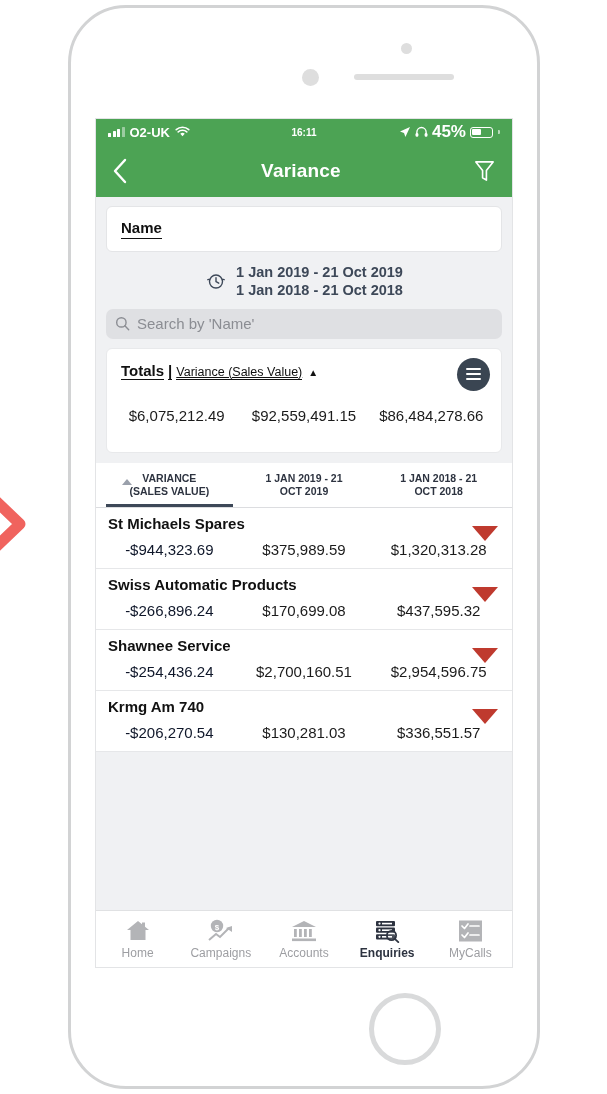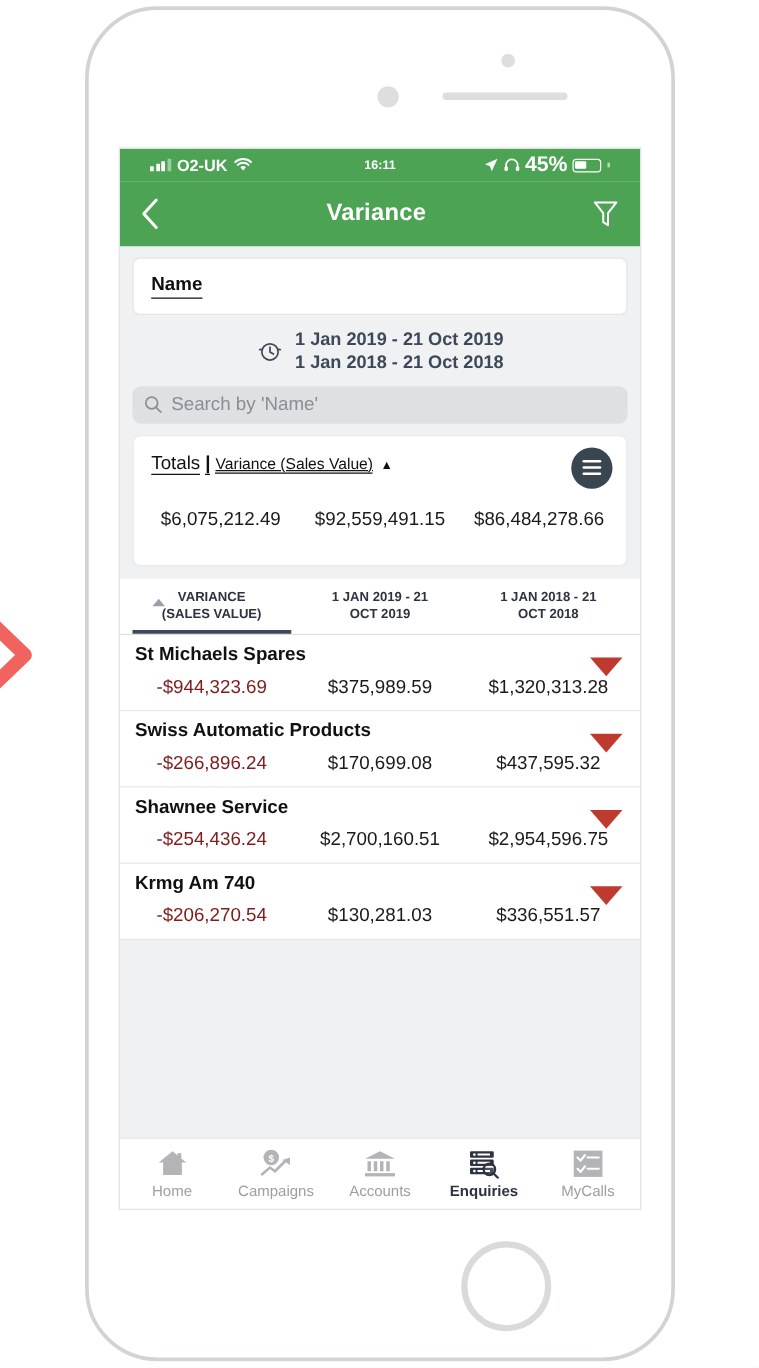--- a/index.html
+++ b/index.html
@@ -49,21 +49,21 @@
     width: 418px; height: 850px;
     background: #f0f1f3;
     overflow: hidden;
     border: 1px solid #e3e4e6;
   }
 
   
   #status-bar {
     height: 26px; background: #4ca354;
     display: flex; align-items: center;
-    padding: 0 24px; color: #fff;
+    padding: 0 12px; color: #fff;
     font-size: 13px; font-weight: bold;
   }
   .sb-left { display: flex; align-items: center; gap: 5px; width: 33%; }
   .sb-center { width: 34%; text-align: center; font-size: 10px; }
   .sb-right { width: 33%; display: flex; align-items: center;
               justify-content: flex-end; gap: 4px; font-size: 17px; }
   .bars { display: flex; align-items: flex-end; gap: 1.5px; height: 10px; }
   .bars i { width: 3px; background: #fff; display: block; border-radius: .5px; }
   .battery-shell {
     width: 23px; height: 11px; border: 1px solid #fff;
@@ -113,21 +113,21 @@
   #search-placeholder { font-size: 15px; color: #8b8d93; }
 
   
   #totals-card {
     margin: 9px 10px 0 10px; background: #fff;
     border: 1px solid #e8e9eb; border-radius: 6px;
     height: 105px; position: relative; padding: 13px 14px 0 14px;
   }
   #totals-heading { display: flex; align-items: baseline; gap: 4px; }
   #totals-word {
-    font-size: 15px; font-weight: normal; color: #111;
+    font-size: 15px; font-weight: bold; color: #111;
     border-bottom: 1.5px solid #111;
   }
   #totals-sep { font-size: 15px; font-weight: bold; color: #111; border-bottom: 1.5px solid #111;}
   #totals-metric {
     font-size: 12.5px; color: #111; border-bottom: 1px solid #111; text-decoration: underline;
   }
   #totals-sort-arrow { font-size: 10px; color: #111; margin-left: 2px; }
   #menu-button {
     position: absolute; right: 11px; top: 9px;
     width: 33px; height: 33px; border-radius: 50%;
@@ -169,21 +169,21 @@
 
   
   #rows { background: #fff; }
   .row { border-bottom: 1px solid #e6e7e9; position: relative; }
   .row-name {
     font-size: 15px; font-weight: bold; color: #111;
     padding: 7px 46px 0 12px;
   }
   .row-values { display: flex; padding: 9px 6px 10px 6px; }
   .row-values span { flex: 1; text-align: center; font-size: 15px; color: #1b1b1b; }
-  .row-values span.neg { color: #7f1d1d; }
+  .row-values span.neg { color: #0f172a; }
   .row-expander {
     position: absolute; right: 14px; top: 18px;
     width: 0; height: 0;
     border-left: 13px solid transparent; border-right: 13px solid transparent;
     border-top: 15px solid #bf3a2e;
   }
 
   
   #tab-bar {
     position: absolute; left: 0; right: 0; bottom: 0;

